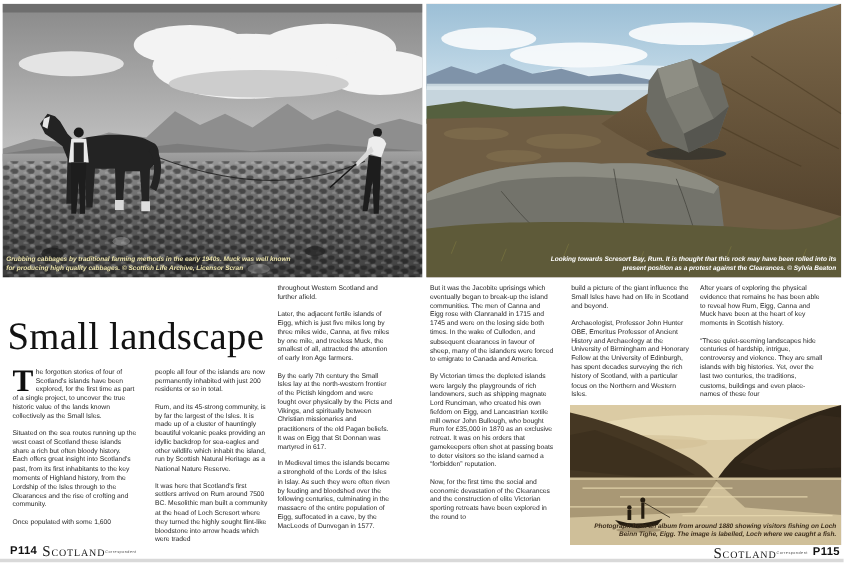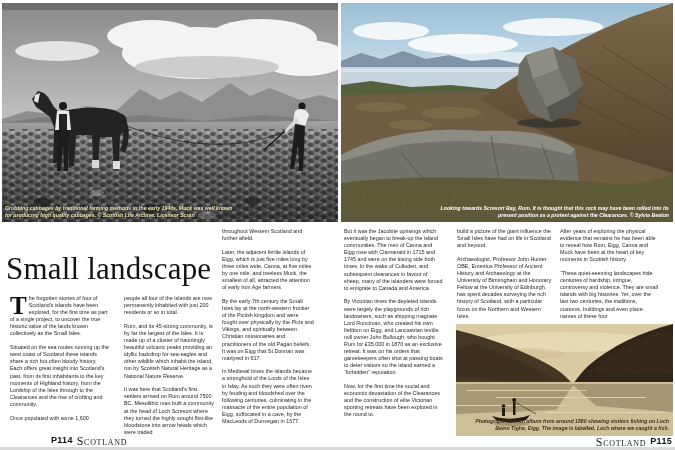--- a/index.html
+++ b/index.html
@@ -32,25 +32,25 @@
     float:left;font-family:"Liberation Serif",serif;font-weight:bold;
     font-size:25px;line-height:20px;margin:1px 2px 0 0;color:#0e0e0e;
   }
   .col-1{left:10px;top:295px;width:100px;}
   .col-2{left:124px;top:295px;width:92px;}
   .col-3{left:222px;top:228px;width:92px;}
   .col-4{left:344px;top:228px;width:100px;}
   .col-5{left:457px;top:228px;width:97px;}
   .col-6{left:560px;top:228px;width:100px;}
 
-  .folio{position:absolute;display:flex;align-items:flex-start;gap:4px;margin-left:43px;}
+  .folio{position:absolute;display:flex;align-items:flex-start;gap:4px;}
   .folio-left{left:8px;top:435px;}
   .folio-right{right:3px;top:436px;}
   .pnum{font-weight:bold;font-size:9px;color:#111;letter-spacing:0.3px;line-height:11px;}
-  .brand{display:flex;flex-direction:column;align-items:center;line-height:1;}
+  .brand{display:flex;flex-direction:row;align-items:center;line-height:1;}
   .brand-name{
     font-family:"Liberation Serif",serif;font-variant:small-caps;
     font-size:12px;letter-spacing:0.7px;color:#1a1a1a;
   }
   .brand-sub{font-size:3px;color:#4a4a4a;letter-spacing:0.4px;margin-top:0.5px;}
   .bottom-edge{position:absolute;left:0;bottom:0;width:675px;height:3px;background:#d9d9d9;}
 </style>
 </head>
 <body>
 

